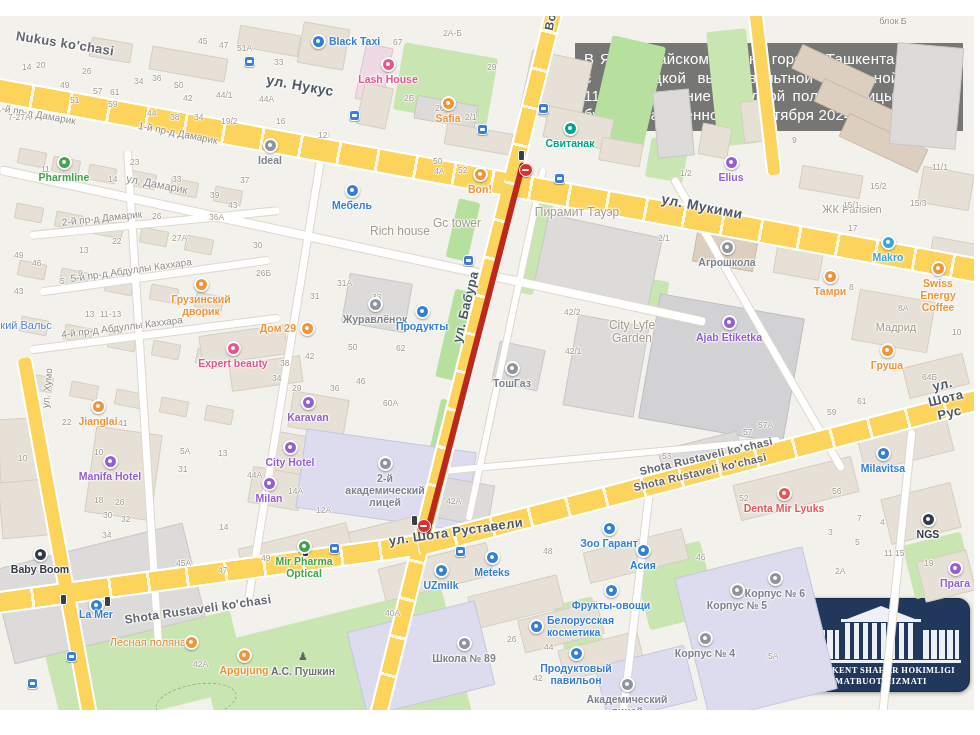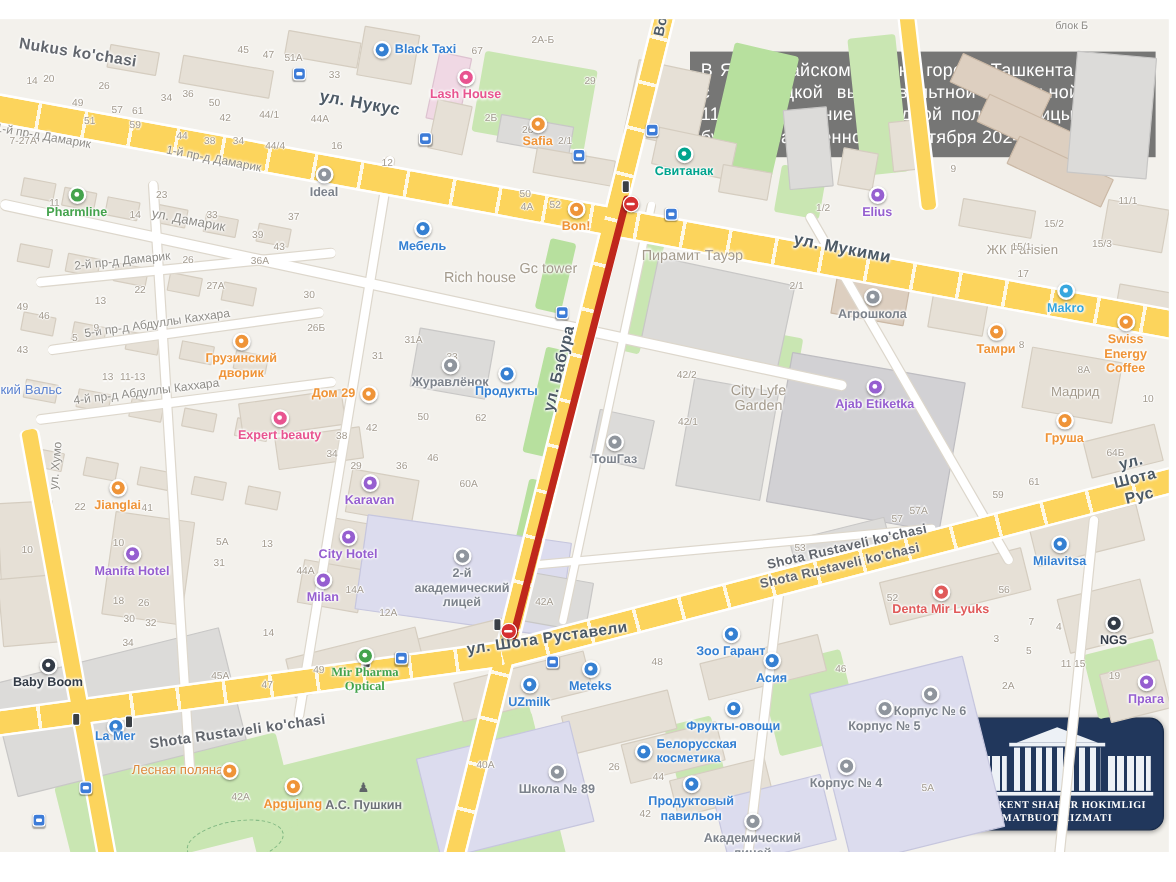--- a/index.html
+++ b/index.html
@@ -231,31 +231,31 @@
       <div class="hn" style="left: 237px; top: 27px; z-index: 8;">51А</div>
       <div class="hn" style="left: 134px; top: 60px; z-index: 8;">34</div>
       <div class="hn" style="left: 152px; top: 57px; z-index: 8;">36</div>
       <div class="hn" style="left: 174px; top: 64px; z-index: 8;">50</div>
       <div class="hn" style="left: 183px; top: 77px; z-index: 8;">42</div>
       <div class="hn" style="left: 147px; top: 92px; z-index: 8;">44</div>
       <div class="hn" style="left: 170px; top: 96px; z-index: 8;">38</div>
       <div class="hn" style="left: 194px; top: 96px; z-index: 8;">34</div>
       <div class="hn" style="left: 216px; top: 74px; z-index: 8;">44/1</div>
       <div class="hn" style="left: 259px; top: 78px; z-index: 8;">44А</div>
-      <div class="hn" style="left: 221px; top: 100px; z-index: 8;">44/4</div>
+      <div class="hn" style="left: 221px; top: 100px; z-index: 8;">19/2</div>
       <div class="hn" style="left: 274px; top: 41px; z-index: 8;">33</div>
       <div class="hn" style="left: 393px; top: 21px; z-index: 8;">67</div>
       <div class="hn" style="left: 443px; top: 12px; z-index: 8;">2А-Б</div>
       <div class="hn" style="left: 487px; top: 46px; z-index: 8;">29</div>
       <div class="hn" style="left: 404px; top: 77px; z-index: 8;">2Б</div>
       <div class="hn" style="left: 435px; top: 87px; z-index: 8;">26</div>
       <div class="hn" style="left: 465px; top: 96px; z-index: 8;">2/1</div>
       <div class="hn" style="left: 433px; top: 140px; z-index: 8;">50</div>
       <div class="hn" style="left: 458px; top: 149px; z-index: 8;">52</div>
-      <div class="hn" style="left: 434px; top: 151px; z-index: 8;">4А</div>
+      <div class="hn" style="left: 434px; top: 151px; z-index: 8; font-family: Liberation Mono, monospace;">4А</div>
       <div class="hn" style="left: 276px; top: 100px; z-index: 8;">16</div>
       <div class="hn" style="left: 318px; top: 114px; z-index: 8;">12</div>
       <div class="hn" style="left: 41px; top: 148px; z-index: 8;">11</div>
       <div class="hn" style="left: 108px; top: 158px; z-index: 8;">14</div>
       <div class="hn" style="left: 130px; top: 141px; z-index: 8;">23</div>
       <div class="hn" style="left: 172px; top: 158px; z-index: 8;">33</div>
       <div class="hn" style="left: 196px; top: 159px; z-index: 8; margin-left: 44px;">37</div>
       <div class="hn" style="left: 210px; top: 174px; z-index: 8;">39</div>
       <div class="hn" style="left: 228px; top: 184px; z-index: 8;">43</div>
       <div class="hn" style="left: 152px; top: 195px; z-index: 8;">26</div>
@@ -313,21 +313,21 @@
       <div class="hn" style="left: 895px; top: 532px; z-index: 8;">15</div>
       <div class="hn" style="left: 924px; top: 542px; z-index: 8;">19</div>
       <div class="hn" style="left: 835px; top: 550px; z-index: 8;">2А</div>
       <div class="hn" style="left: 543px; top: 530px; z-index: 8;">48</div>
       <div class="hn" style="left: 696px; top: 536px; z-index: 8;">46</div>
       <div class="hn" style="left: 544px; top: 626px; z-index: 8;">44</div>
       <div class="hn" style="left: 533px; top: 657px; z-index: 8;">42</div>
       <div class="hn" style="left: 768px; top: 635px; z-index: 8;">5А</div>
       <div class="hn" style="left: 446px; top: 480px; z-index: 8;">42А</div>
       <div class="hn" style="left: 507px; top: 618px; z-index: 8;">26</div>
-      <div class="hn" style="left: 397px; top: 592px; z-index: 8; margin-top: 24px;">40А</div>
+      <div class="hn" style="left: 385px; top: 592px; z-index: 8;">40А</div>
       <div class="hn" style="left: 193px; top: 643px; z-index: 8;">42А</div>
       <div class="hn" style="left: 62px; top: 401px; z-index: 8;">22</div>
       <div class="hn" style="left: 118px; top: 402px; z-index: 8;">41</div>
       <div class="hn" style="left: 94px; top: 431px; z-index: 8;">10</div>
       <div class="hn" style="left: 18px; top: 437px; z-index: 8;">10</div>
       <div class="hn" style="left: 94px; top: 479px; z-index: 8;">18</div>
       <div class="hn" style="left: 115px; top: 481px; z-index: 8;">26</div>
       <div class="hn" style="left: 103px; top: 494px; z-index: 8;">30</div>
       <div class="hn" style="left: 121px; top: 498px; z-index: 8;">32</div>
       <div class="hn" style="left: 102px; top: 514px; z-index: 8;">34</div>
@@ -473,21 +473,21 @@
       <div class="poi" style="left: 183.5px; top: 618.5px; background: rgb(239, 148, 56); z-index: 10;">
         <div class="dot"></div>
       </div>
       <div class="poi" style="left: 236.5px; top: 631.5px; background: rgb(239, 148, 56); z-index: 10;">
         <div class="dot"></div>
       </div>
       <div class="poilbl" style="color: rgb(239, 148, 56); z-index: 10; left: 244px; top: 648px; transform: translateX(-50%); text-align: center;">Apgujung</div>
       <div class="poi" style="left: 296.5px; top: 522.5px; background: rgb(68, 163, 77); z-index: 10;">
         <div class="dot"></div>
       </div>
-      <div class="poilbl" style="color: rgb(68, 163, 77); z-index: 10; left: 304px; top: 539px; transform: translateX(-50%); text-align: center; font-family: Liberation Serif, serif;">Mir Pharma
+      <div class="poilbl" style="color: rgb(68, 163, 77); z-index: 10; left: 304px; top: 539px; transform: translateX(-50%); text-align: center;">Mir Pharma
 Optical</div>
       <div class="poi" style="left: 433.5px; top: 546.5px; background: rgb(53, 128, 210); z-index: 10;">
         <div class="dot"></div>
       </div>
       <div class="poilbl" style="color: rgb(53, 128, 210); z-index: 10; left: 441px; top: 563px; transform: translateX(-50%); text-align: center;">UZmilk</div>
       <div class="poi" style="left: 484.5px; top: 533.5px; background: rgb(53, 128, 210); z-index: 10;">
         <div class="dot"></div>
       </div>
       <div class="poilbl" style="color: rgb(53, 128, 210); z-index: 10; left: 492px; top: 550px; transform: translateX(-50%); text-align: center;">Meteks</div>
       <div class="poi" style="left: 601.5px; top: 504.5px; background: rgb(53, 128, 210); z-index: 10;">

